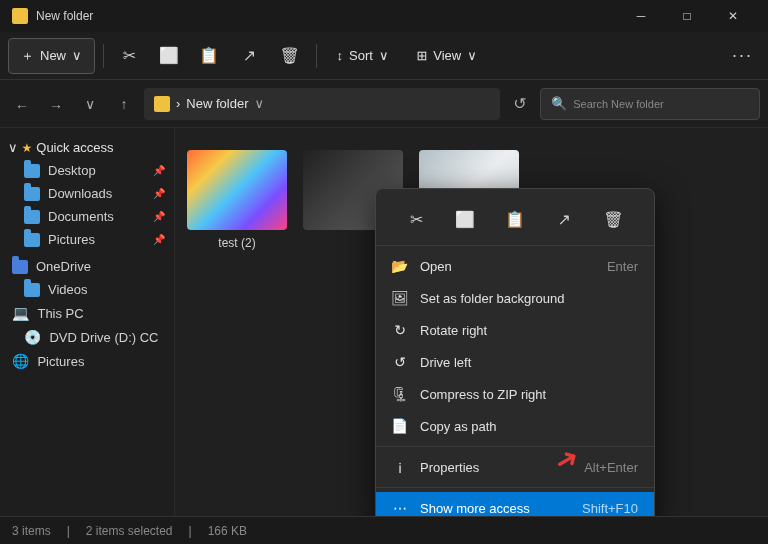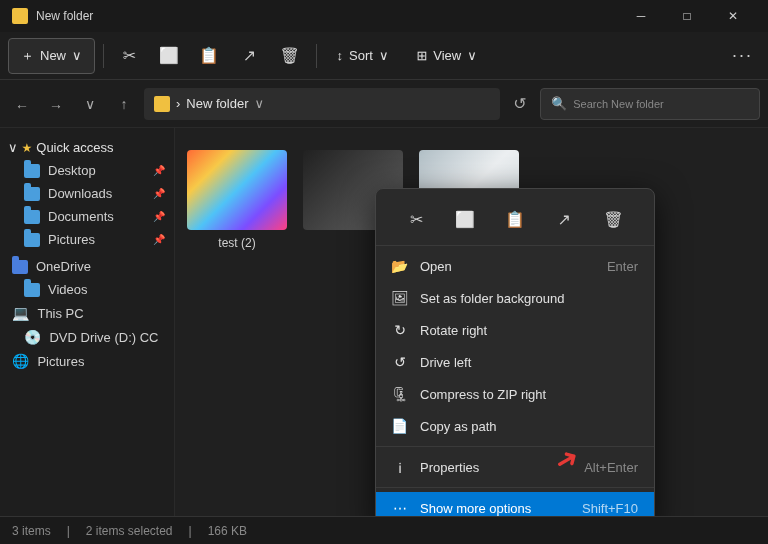--- a/index.html
+++ b/index.html
@@ -552,21 +552,21 @@
         <div class="ctx-item-left">
           <span class="ctx-item-icon">ℹ</span>
           <span>Properties</span>
         </div>
         <span class="ctx-item-shortcut">Alt+Enter</span>
       </div>
       <div class="ctx-separator"></div>
       <div class="ctx-item highlighted">
         <div class="ctx-item-left">
           <span class="ctx-item-icon">⋯</span>
-          <span>Show more options</span>
+          <span>Show more access</span>
         </div>
         <span class="ctx-item-shortcut" style="color:rgba(255,255,255,0.7)">Shift+F10</span>
       </div>
     </div>
 
     <div class="arrow-indicator">➜</div>
   </div>
 </div>
 
 <div class="status-bar">

